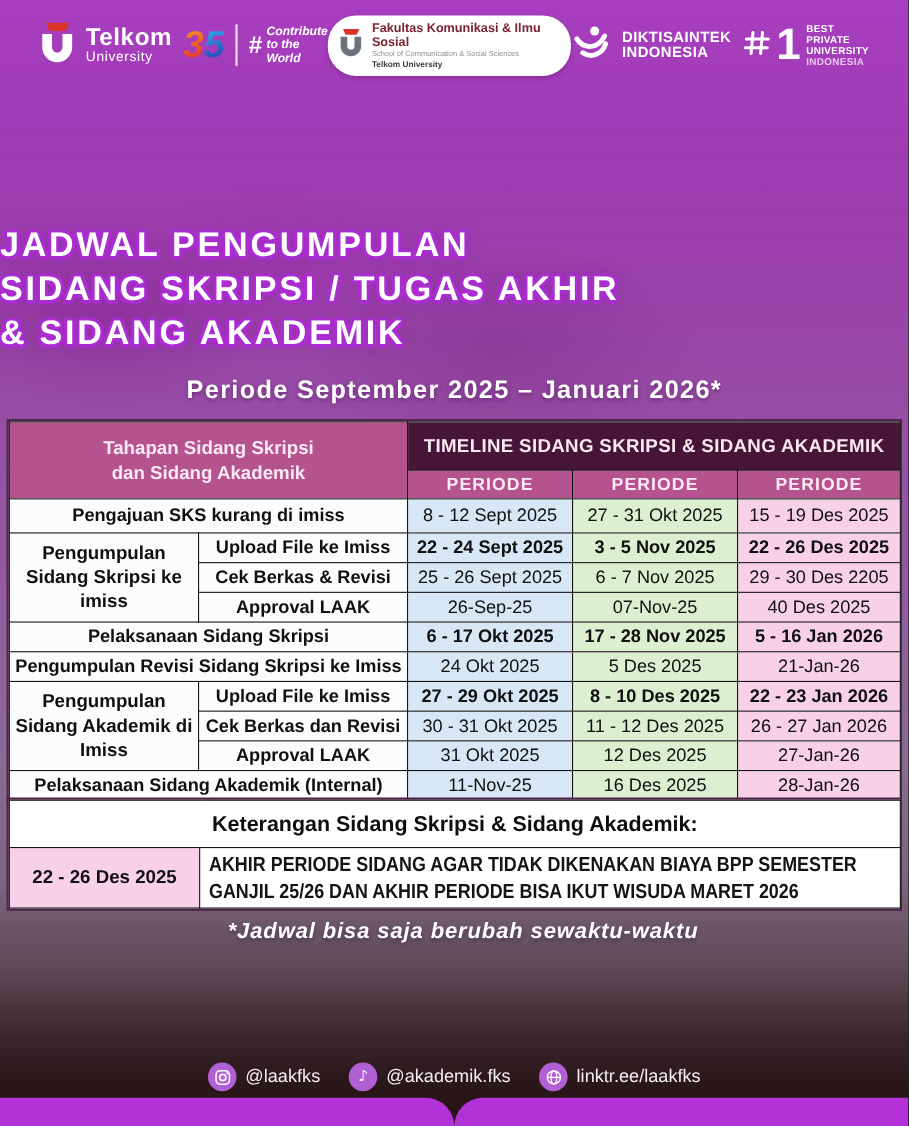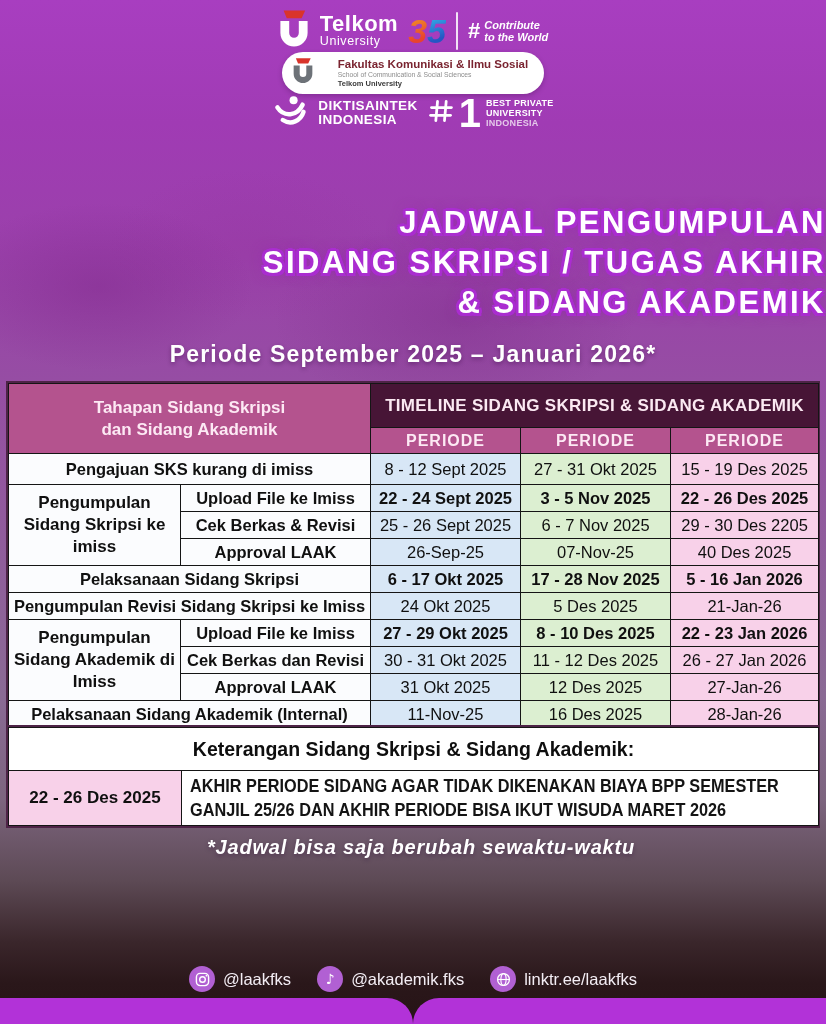--- a/index.html
+++ b/index.html
@@ -6,42 +6,42 @@
   body { background:#222; font-family:"Liberation Sans", sans-serif; }
   .page {
     position:relative; width:826px; height:1024px; overflow:hidden; margin:0 auto;
     background:
       radial-gradient(220px 120px at 12% 28%, rgba(120,30,130,.35), transparent 70%),
       radial-gradient(260px 140px at 55% 31%, rgba(110,30,120,.28), transparent 70%),
       radial-gradient(200px 110px at 30% 24%, rgba(150,50,160,.30), transparent 70%),
       linear-gradient(180deg,#a83ec0 0%, #a03bb4 12%, #9a41aa 25%, #9550a2 40%, #8f5e9b 55%, #8a6a94 68%, #7d657f 78%, #5d4a55 86%, #3a262b 92%, #2a171a 96%, #261316 100%);
   }
   
-  .hdr { position:absolute; top:10px; left:0; right:0; height:62px; display:flex; align-items:center; justify-content:space-between; padding:0 36px;flex-direction:column; }
+  .hdr { position:absolute; top:10px; left:0; right:0; height:62px; display:flex; align-items:center; justify-content:space-between; padding:0 36px; }
   .hgroup { display:flex; align-items:center; gap:10px; color:#fff; }
   .tu-txt .b1 { font-size:22px; font-weight:700; letter-spacing:.5px; line-height:20px; }
   .tu-txt .b2 { font-size:12.5px; font-weight:400; letter-spacing:.6px; }
   .anniv { font-size:34px; font-weight:700; font-style:italic; line-height:34px; }
   .anniv .n3 { background:linear-gradient(160deg,#f5a623,#e8432e 70%); -webkit-background-clip:text; background-clip:text; color:transparent; }
   .anniv .n5 { background:linear-gradient(160deg,#37c4f0,#2456c4 70%); -webkit-background-clip:text; background-clip:text; color:transparent; }
   .vdiv { width:2px; height:38px; background:rgba(255,255,255,.85); border-radius:2px; }
   .contrib { display:flex; align-items:center; gap:4px; }
   .contrib .hash { font-size:22px; font-weight:700; }
   .contrib .lines { font-style:italic; font-weight:700; font-size:11px; line-height:12px; }
-  .fac-pill { background:#fff; border-radius:26px; padding:6px 16px 6px 10px; display:flex; align-items:center; gap:24px; box-shadow:0 2px 5px rgba(40,0,50,.25); }
+  .fac-pill { background:#fff; border-radius:26px; padding:6px 16px 6px 10px; display:flex; align-items:center; gap:8px; box-shadow:0 2px 5px rgba(40,0,50,.25); }
   .fac-txt .f1 { color:#7a2430; font-weight:700; font-size:11.5px; line-height:13px; }
   .fac-txt .f2 { color:#8d8d8d; font-size:6.8px; line-height:8px; }
   .fac-txt .f3 { color:#3a3a3a; font-weight:700; font-size:7.5px; line-height:9px; }
   .dikti-txt { font-weight:700; font-size:13.5px; line-height:14px; letter-spacing:.4px; }
   .best { display:flex; align-items:center; gap:5px; }
   .best .one { font-size:40px; font-weight:700; line-height:36px; }
   .best .lines { font-weight:700; font-size:9px; line-height:10px; letter-spacing:.3px; }
   .best .lines .dim { opacity:.72; }
   
-  .title { position:absolute; top:203px; left:0; right:0; text-align:right; }
+  .title { position:absolute; top:203px; left:0; right:0; text-align:left; }
   .t-line { font-size:31px; font-weight:700; letter-spacing:2.5px; line-height:40px; color:#fff;
     text-shadow: 3px 0 0 var(--title_outline,#aa2dd0), -3px 0 0 var(--title_outline,#aa2dd0),
       0 3px 0 var(--title_outline,#aa2dd0), 0 -3px 0 var(--title_outline,#aa2dd0),
       2.5px 2.5px 0 var(--title_outline,#aa2dd0), -2.5px 2.5px 0 var(--title_outline,#aa2dd0),
       2.5px -2.5px 0 var(--title_outline,#aa2dd0), -2.5px -2.5px 0 var(--title_outline,#aa2dd0),
       0 0 14px rgba(150,30,180,.85); }
   .subtitle { position:absolute; top:341px; left:0; right:0; text-align:center; color:#fff; font-size:23px; font-weight:700; letter-spacing:1.2px; text-shadow:0 2px 4px rgba(50,0,60,.4); }
   
   .mt-wrap { position:absolute; top:383px; left:8px; width:810px; box-shadow:0 0 0 2px #4e2347; }
   table { border-collapse:collapse; table-layout:fixed; width:810px; background:#fbfcfe; }

